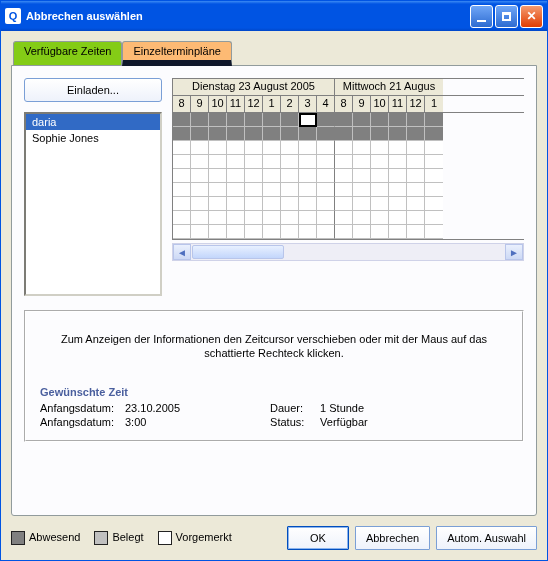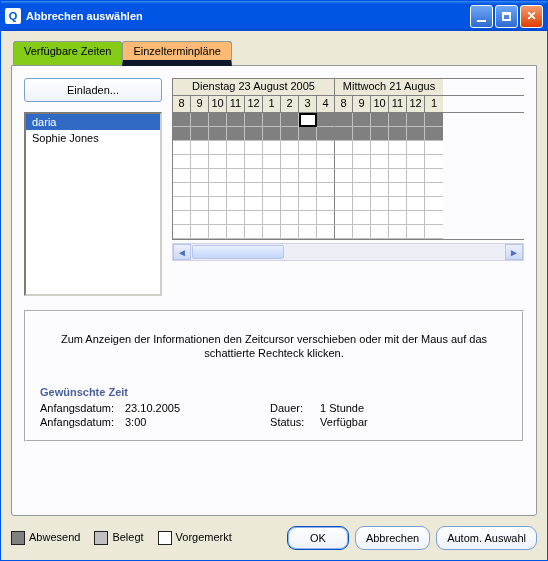--- a/index.html
+++ b/index.html
@@ -51,21 +51,21 @@
 .kvcol{display:flex;flex-direction:column;gap:2px}
 .kvrow{display:flex}
 .kvk{width:85px}
 .footer{display:flex;align-items:center;margin-top:10px;gap:6px}
 .legend{display:flex;gap:4px;margin-right:8px}
 .swatch{width:12px;height:12px;border:1px solid #222}
 .swatch.absent{background:#808080}
 .swatch.busy{background:#c0c0c0}
 .swatch.tent{background:#fff}
 .spacer{flex:1}
-.btn{height:22px;border:1px solid #7a9fd6;border-radius:9px;background:linear-gradient(to bottom,#fff,#eef2fb);padding:0 10px;cursor:pointer;display:inline-flex;align-items:center;justify-content:center}
+.btn{height:22px;border:1px solid #7a9fd6;border-radius:1px;background:linear-gradient(to bottom,#fff,#eef2fb);padding:0 10px;cursor:pointer;display:inline-flex;align-items:center;justify-content:center}
 .btn.default{border:1px solid #004dbe;box-shadow:inset 0 0 0 1px #8bb4ee;padding:0 22px}
 </style>
 </head>
 <body>
 
 <div class="window">
   <div class="titlebar">
     <span class="ticon">Q</span>
     <span class="ttext">Abbrechen auswählen</span>
     <span class="tbtn min">

